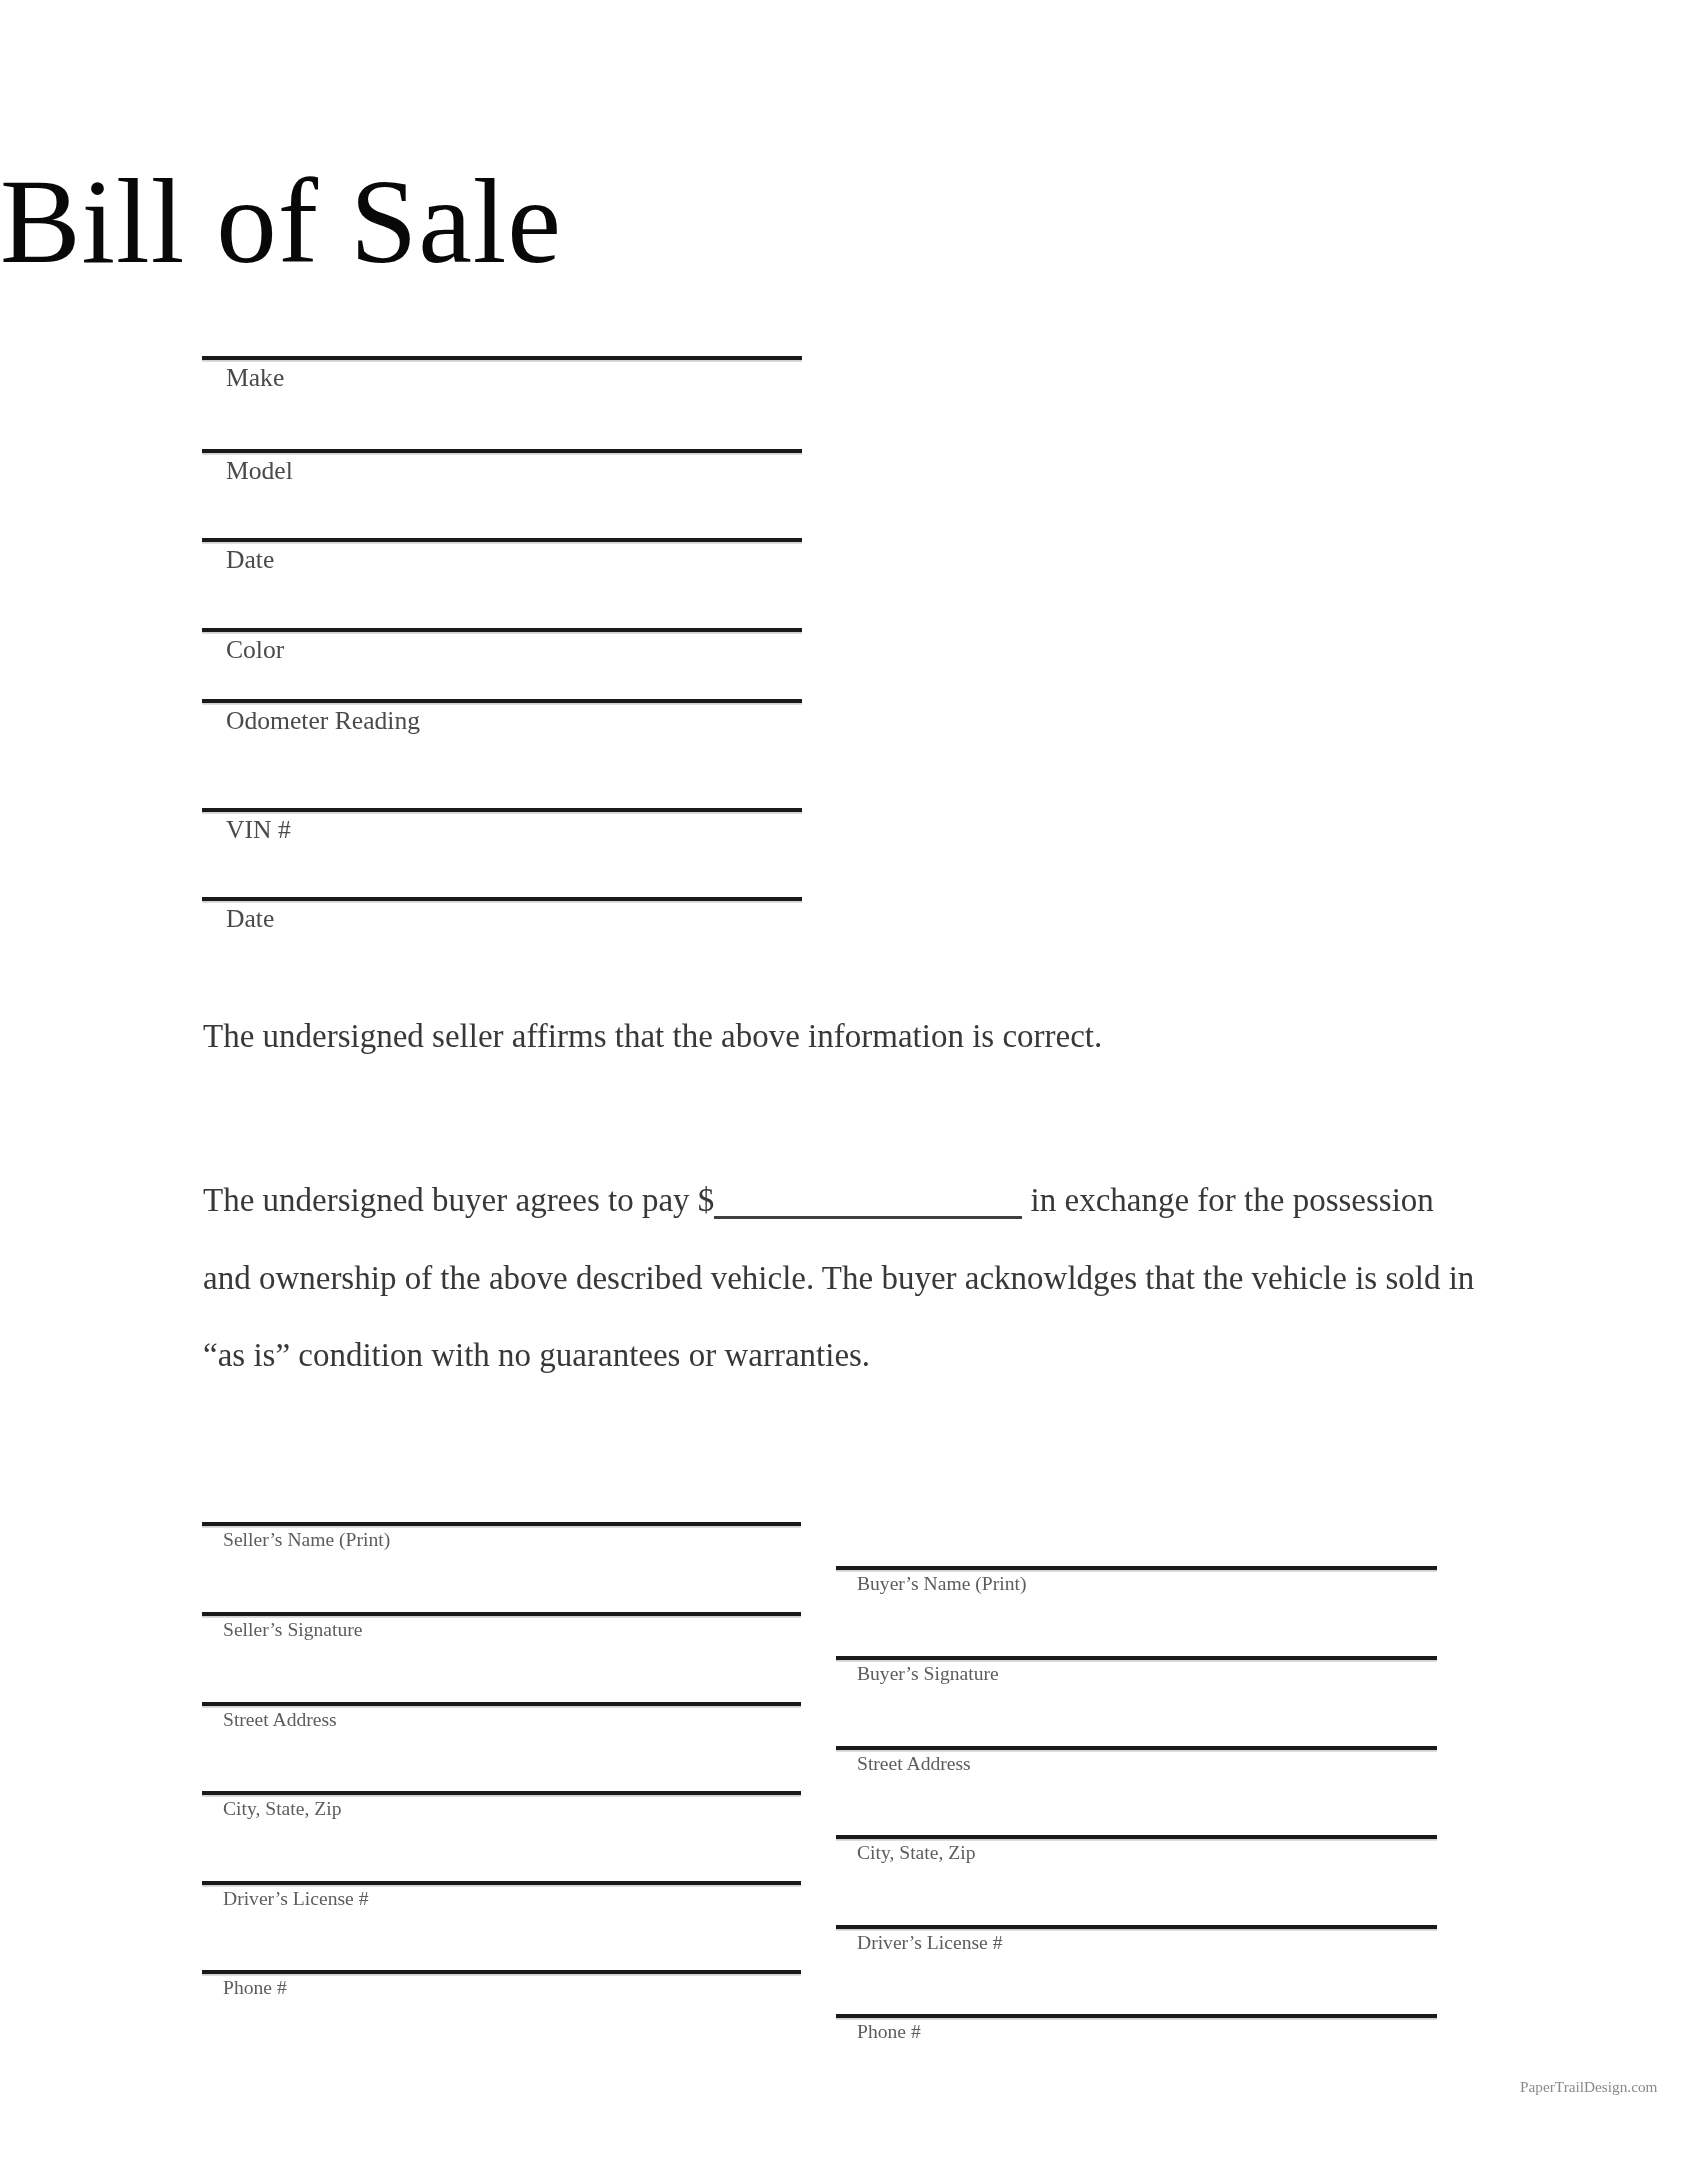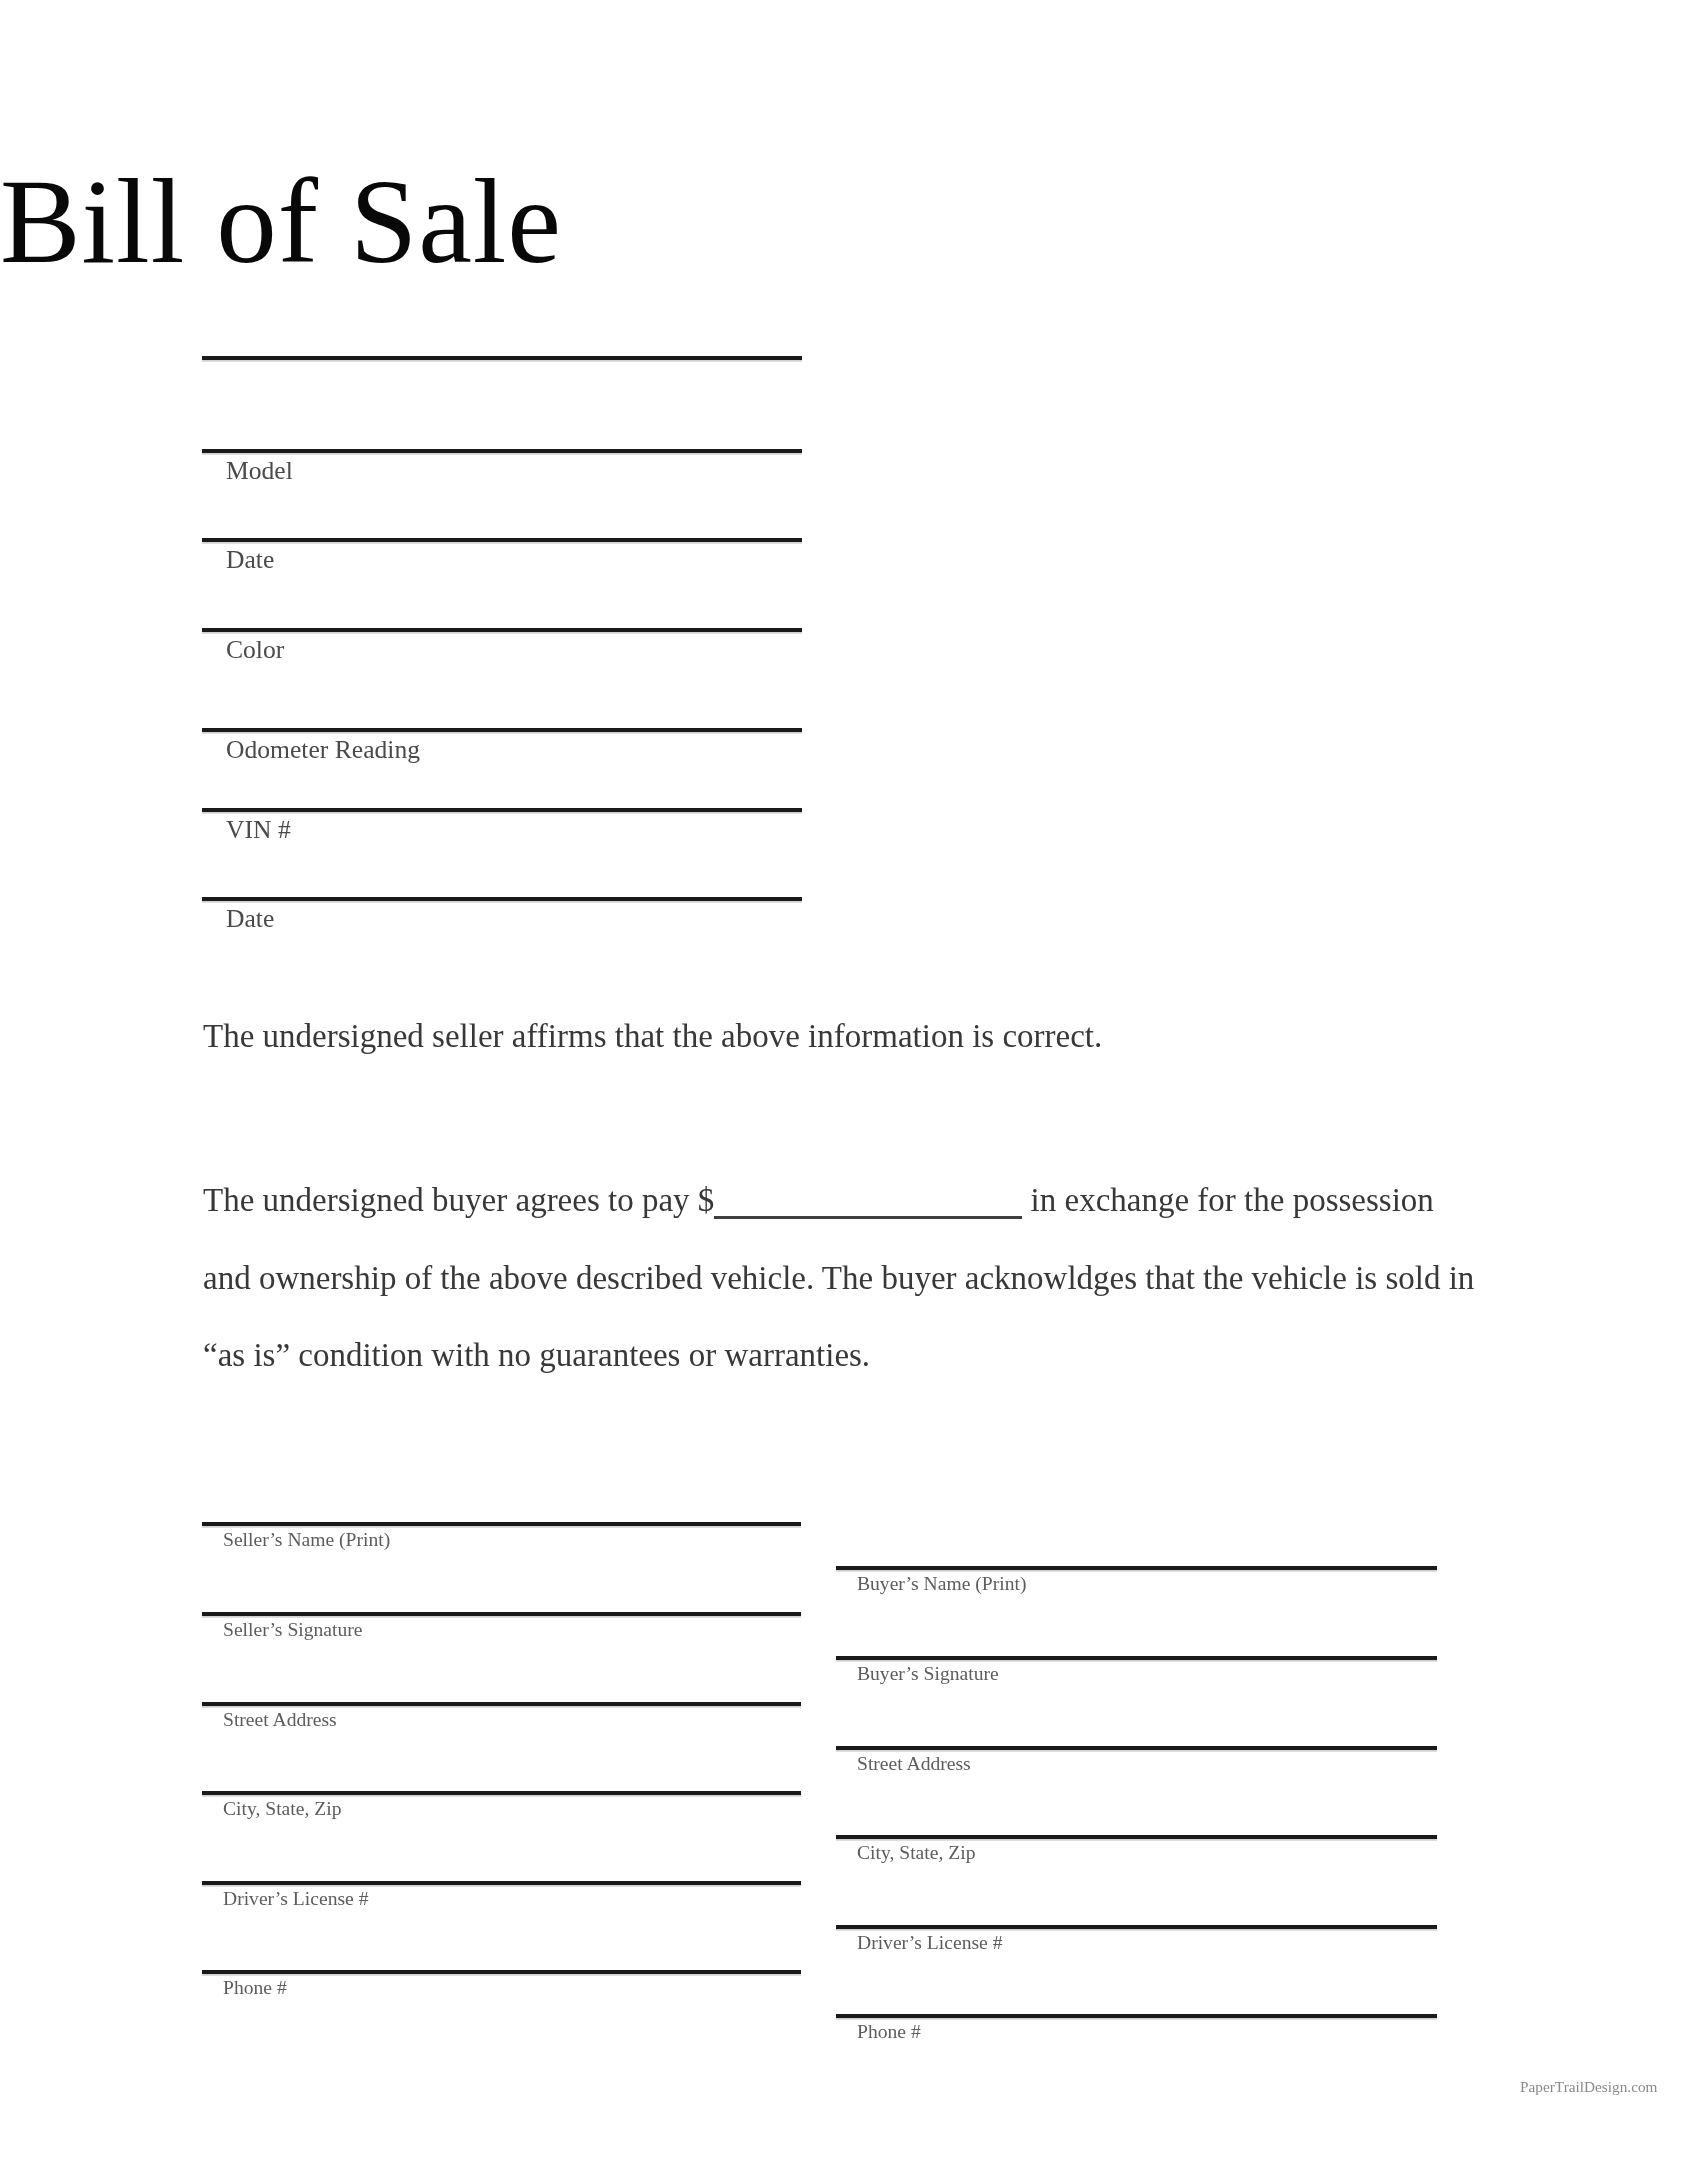--- a/index.html
+++ b/index.html
@@ -69,34 +69,35 @@
 </head>
 <body>
 
 <div class="page">
 
   <h1 class="title">Bill of Sale</h1>
 
   <div class="vehicle-col">
       <div class="field-row" style="top: 356px;">
     <div class="rule"></div>
+    <span class="field-label">Make</span>
   </div>
       <div class="field-row" style="top: 449px;">
     <div class="rule"></div>
     <span class="field-label">Model</span>
   </div>
       <div class="field-row" style="top: 538px;">
     <div class="rule"></div>
     <span class="field-label">Date</span>
   </div>
       <div class="field-row" style="top: 628px;">
     <div class="rule"></div>
     <span class="field-label">Color</span>
   </div>
-      <div class="field-row" style="top: 728px;">
+      <div class="field-row" style="top: 699px;">
     <div class="rule"></div>
     <span class="field-label">Odometer Reading</span>
   </div>
       <div class="field-row" style="top: 808px;">
     <div class="rule"></div>
     <span class="field-label">VIN #</span>
   </div>
       <div class="field-row" style="top: 897px;">
     <div class="rule"></div>
     <span class="field-label">Date</span>

